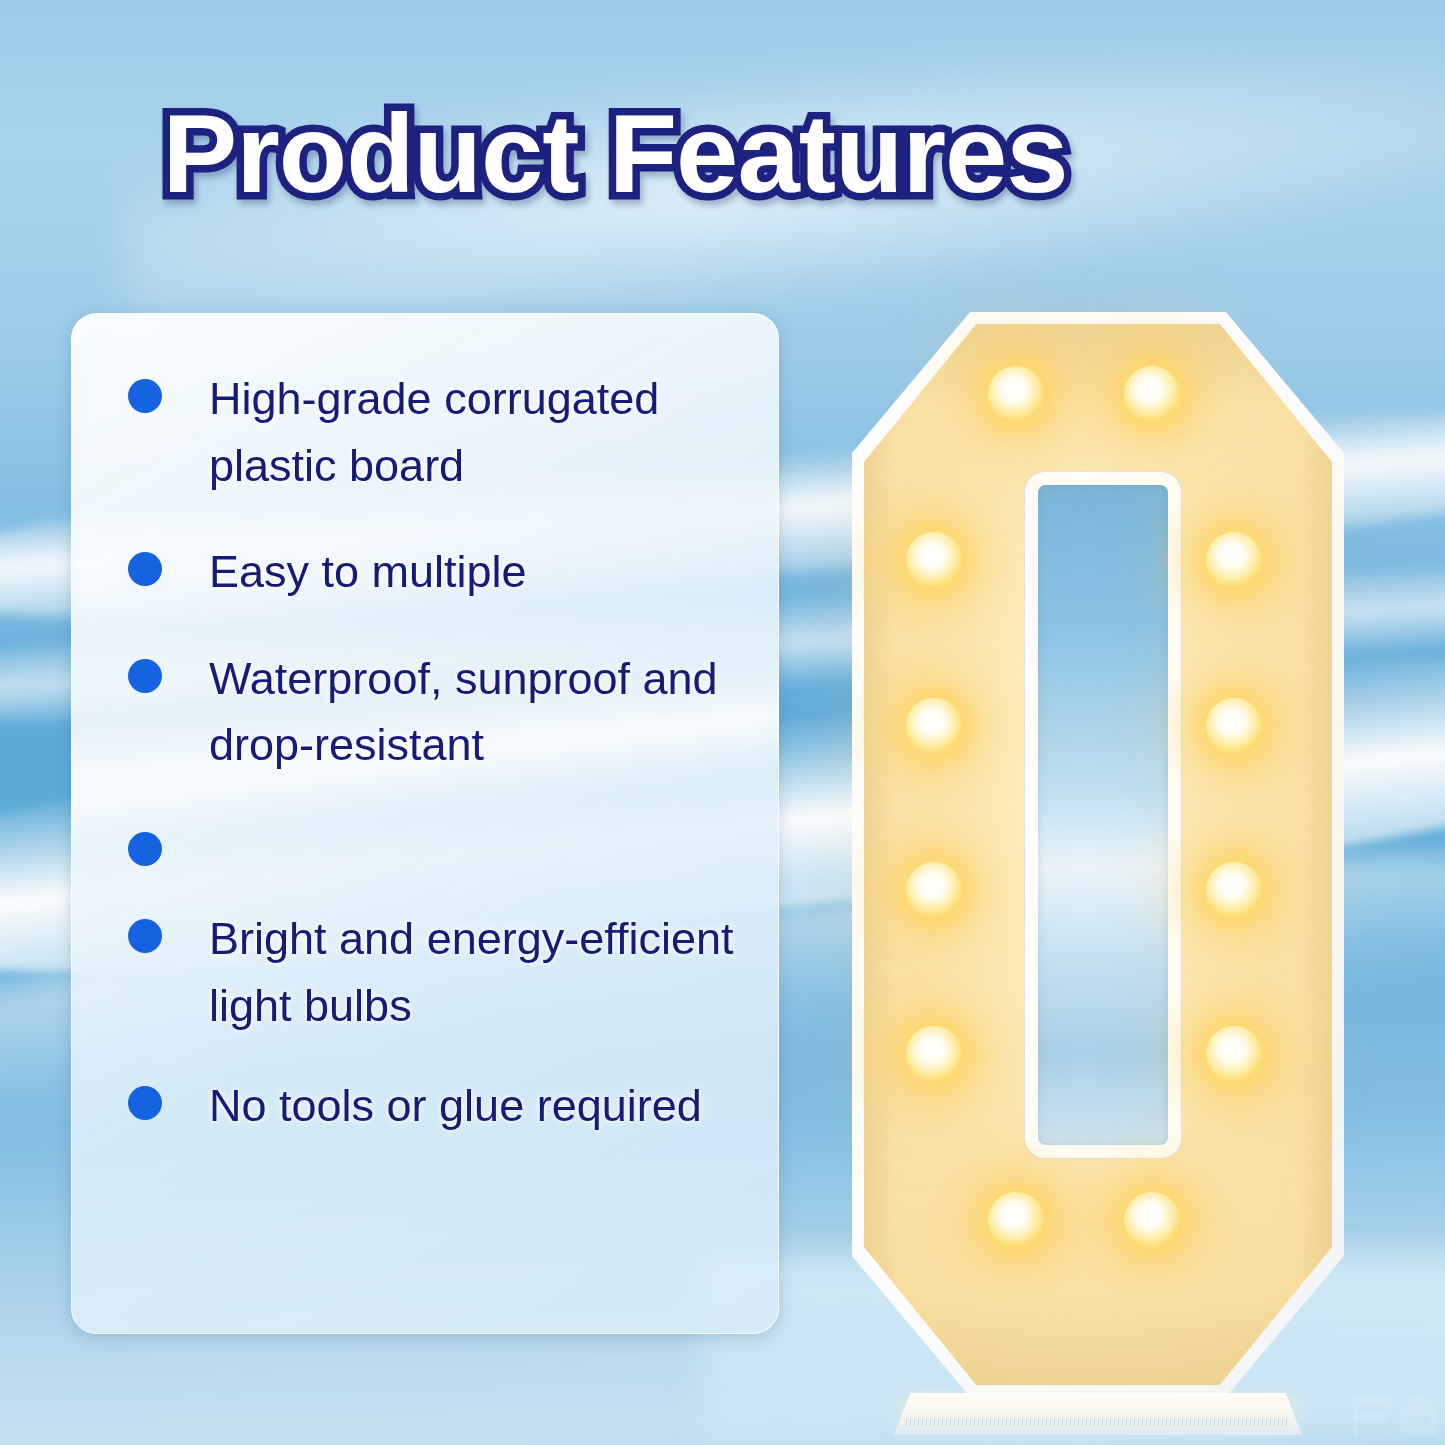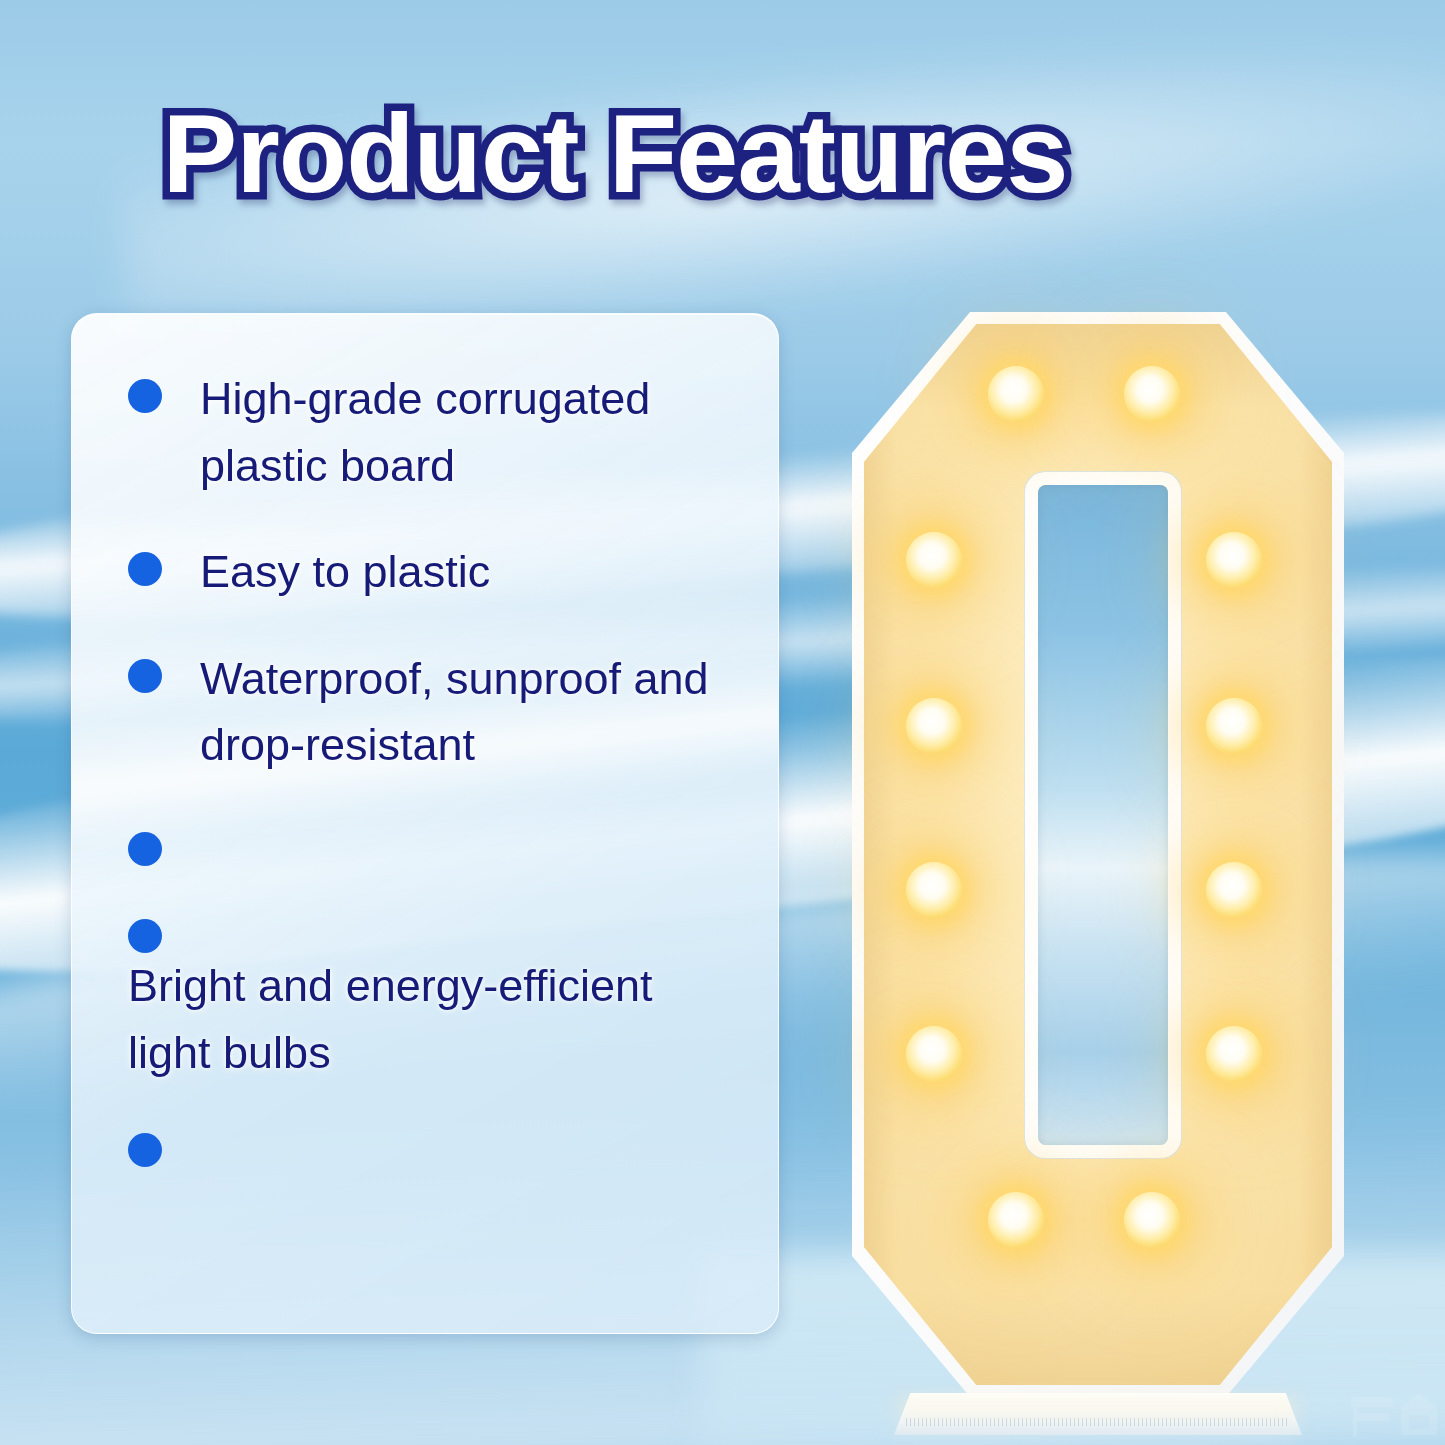--- a/index.html
+++ b/index.html
@@ -122,22 +122,23 @@
   #feature-list{
     position:relative;
     z-index:2;
     padding:52px 26px 0 56px;
     list-style:none;
   }
   .feature-item{
     display:flex;
     align-items:flex-start;
     margin-bottom:40px;
-  }
-  .feature-item.tight{ margin-bottom:34px;flex-direction:column; }
+    gap:9px;
+  }
+  .feature-item.tight{ margin-bottom:34px; }
 
   .bullet{
     flex:0 0 auto;
     width:34px; height:34px;
     border-radius:50%;
     background:#1663e2;
     margin-top:13px;
     margin-right:38px;
   }
   .feature-text{
@@ -264,40 +265,41 @@
   <div id="panel">
     <ul id="feature-list">
 
       <li class="feature-item">
         <span class="bullet"></span>
         <span class="feature-text">High-grade corrugated plastic board</span>
       </li>
 
       <li class="feature-item">
         <span class="bullet"></span>
-        <span class="feature-text">Easy to plastic</span>
+        <span class="feature-text">Easy to multiple</span>
       </li>
 
       <li class="feature-item">
         <span class="bullet"></span>
         <span class="feature-text">Waterproof, sunproof and drop-resistant</span>
       </li>
 
       <li class="feature-item">
         <span class="bullet"></span>
       </li>
 
 
       <li class="feature-item tight">
         <span class="bullet"></span>
         <span class="feature-text">Bright and energy-efficient  light bulbs</span>
       </li>
 
       <li class="feature-item tight">
         <span class="bullet"></span>
+        <span class="feature-text">No tools or glue required</span>
       </li>
 
     </ul>
   </div>
 
   <div id="product">
     <div class="letter-rim"></div>
     <div class="letter-face"></div>
     <div class="letter-bevel"></div>
     <div class="letter-hole"></div>

